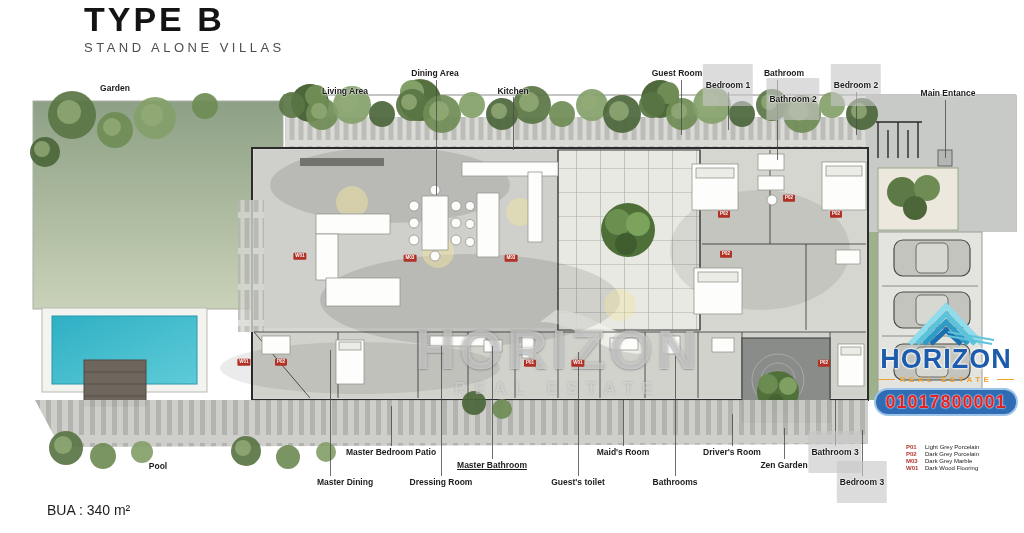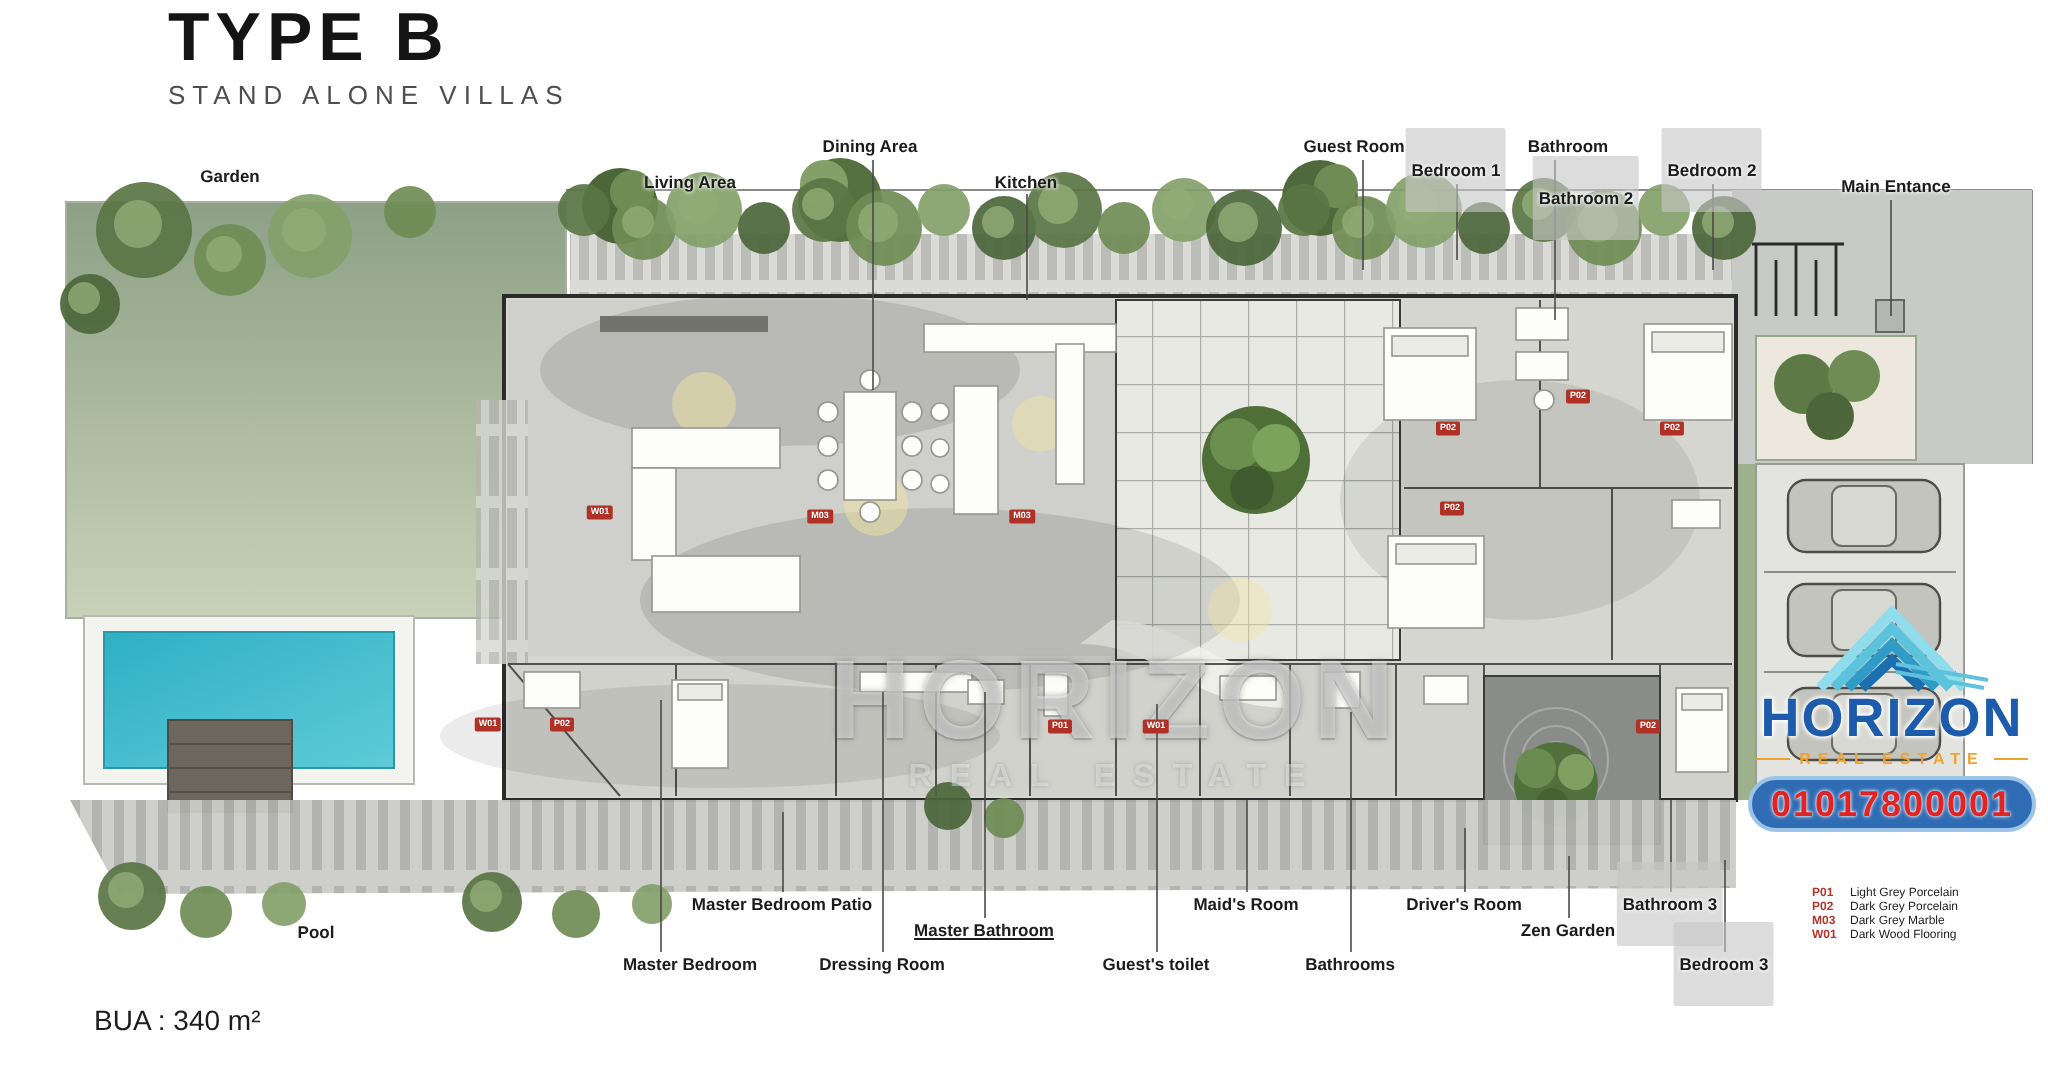--- a/index.html
+++ b/index.html
@@ -291,21 +291,21 @@
       <div class="room-label" style="left: 784px; top: 73px;">Bathroom</div>
       <div class="room-label hl" style="left: 793px; top: 99px;">Bathroom 2</div>
       <div class="leader" style="left: 856px; top: 92px; height: 43px;"></div>
       <div class="room-label hl" style="left: 856px; top: 85px;">Bedroom 2</div>
       <div class="leader" style="left: 945px; top: 100px; height: 58px;"></div>
       <div class="room-label" style="left: 948px; top: 93px;">Main Entance</div>
       <div class="room-label" style="left: 158px; top: 466px;">Pool</div>
       <div class="leader" style="left: 391px; top: 406px; height: 40px;"></div>
       <div class="room-label" style="left: 391px; top: 452px;">Master Bedroom Patio</div>
       <div class="leader" style="left: 330px; top: 350px; height: 126px;"></div>
-      <div class="room-label" style="left: 345px; top: 482px;">Master Bedroom</div>
+      <div class="room-label" style="left: 345px; top: 482px;">Master Dining</div>
       <div class="leader" style="left: 441px; top: 346px; height: 130px;"></div>
       <div class="room-label" style="left: 441px; top: 482px;">Dressing Room</div>
       <div class="leader" style="left: 492px; top: 346px; height: 113px;"></div>
       <div class="room-label" style="left: 492px; top: 465px; text-decoration: underline;">Master Bathroom</div>
       <div class="leader" style="left: 578px; top: 352px; height: 124px;"></div>
       <div class="room-label" style="left: 578px; top: 482px;">Guest's toilet</div>
       <div class="leader" style="left: 623px; top: 400px; height: 46px;"></div>
       <div class="room-label" style="left: 623px; top: 452px;">Maid's Room</div>
       <div class="leader" style="left: 675px; top: 356px; height: 120px;"></div>
       <div class="room-label" style="left: 675px; top: 482px;">Bathrooms</div>

